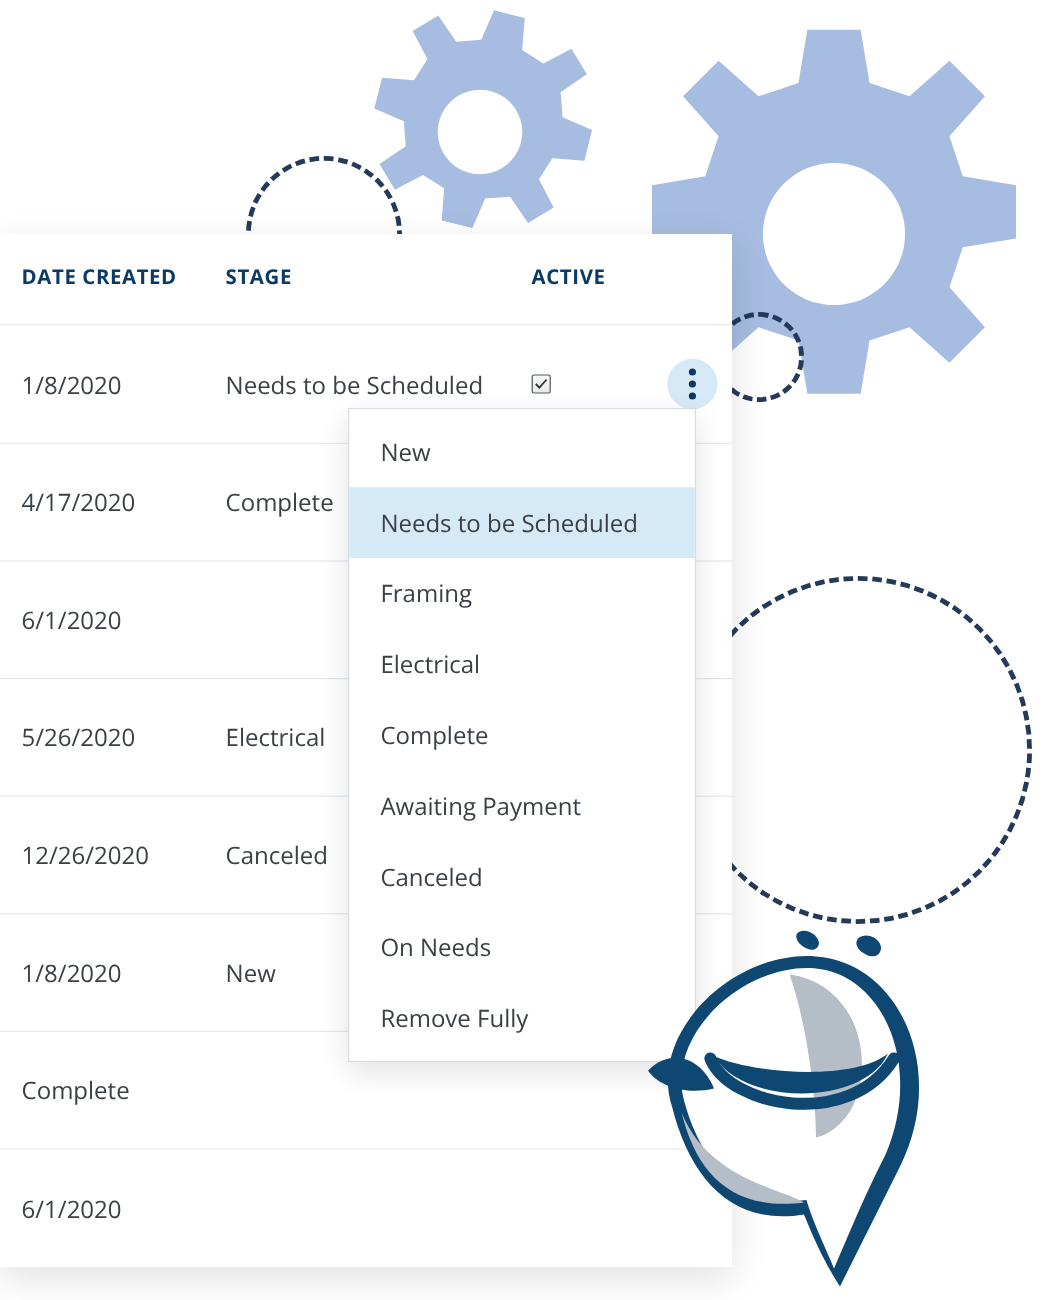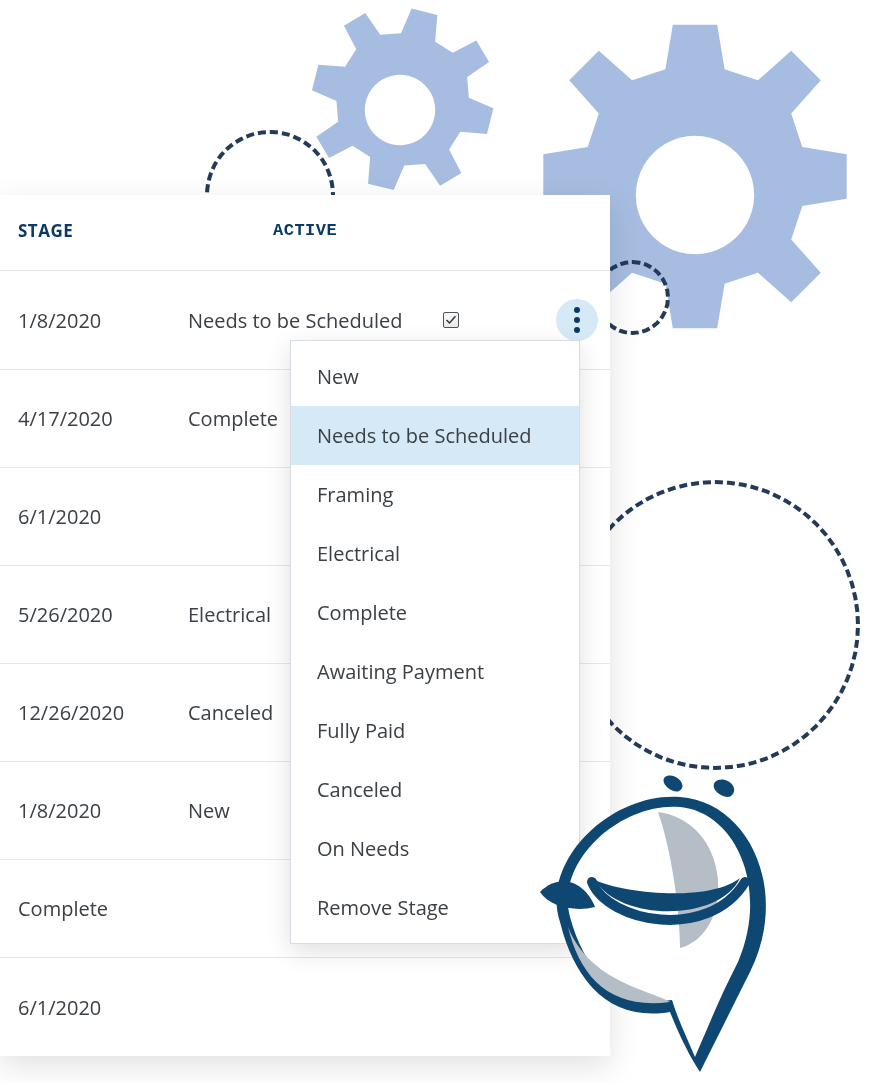--- a/index.html
+++ b/index.html
@@ -39,21 +39,21 @@
   }
   .header-row, .data-row {
     display: flex;
     align-items: center;
     border-bottom: 1px solid #e4e8ec;
   }
   .header-row { padding: 24px 18px 28px 18px; }
   .data-row   { padding: 28px 18px; min-height: 98px; }
   .col-date   { flex: 0 0 170px; }
   .col-stage  { flex: 0 0 255px; padding-right: 20px; }
-  .col-active { flex: 0 0 110px; display:flex; align-items:center;font-family:Liberation Mono, monospace; }
+  .col-active { flex: 0 0 110px; display:flex; align-items:center; }
   .col-action { flex: 0 0 48px;  display:flex; align-items:center; justify-content:center; }
   .th {
     font-weight: 700;
     font-size: 17px;
     letter-spacing: 0.5px;
     color: #0b3a66;
   }
   .td {
     font-size: 20px;
     color: #3a4046;
@@ -115,20 +115,21 @@
 </svg>
 <svg class="gear gear-small" viewBox="0 0 100 100">
   <path d="M50 4l6 0 2 12 9 3 9-8 8 8-8 9 3 9 12 2 0 12-12 2-3 9 8 9-8 8-9-8-9 3-2 12-12 0-2-12-9-3-9 8-8-8 8-9-3-9-12-2 0-12 12-2 3-9-8-9 8-8 9 8 9-3 2-12z M50 34a16 16 0 1 0 0.001 0z"></path>
 </svg>
 <div class="dashed-circle circle-a"></div>
 <div class="dashed-circle circle-b"></div>
 <div class="dashed-circle circle-c"></div>
 
 <div class="card">
   <div class="header-row">
+    <div class="th col-date">DATE CREATED</div>
     <div class="th col-stage">STAGE</div>
     <div class="th col-active">ACTIVE</div>
     <div class="col-action"></div>
   </div>
 
   <div class="data-row">
     <div class="td col-date">1/8/2020</div>
     <div class="td col-stage">Needs to be Scheduled</div>
     <div class="col-active">
       <div class="checkbox">
@@ -191,24 +192,23 @@
   </div>
 </div>
 
 <div class="dropdown">
   <div class="dropdown-item">New</div>
   <div class="dropdown-item selected">Needs to be Scheduled</div>
   <div class="dropdown-item">Framing</div>
   <div class="dropdown-item">Electrical</div>
   <div class="dropdown-item">Complete</div>
   <div class="dropdown-item">Awaiting Payment</div>
-  <div class="dropdown-item">Fully Paid</div>
   <div class="dropdown-item">Canceled</div>
   <div class="dropdown-item">On Needs</div>
-  <div class="dropdown-item">Remove Stage</div>
+  <div class="dropdown-item">Remove Fully</div>
 </div>
 
 <svg class="mascot" viewBox="0 0 260 310">
   <path d="M125 5 c10 -6 24 9 14 14 c-6 3 -20 -8 -14 -14z" fill="#0d4772"></path>
   <path d="M175 10 c10 -8 26 6 16 14 c-6 4 -22 -6 -16 -14z" fill="#0d4772"></path>
   <path d="M20 150 C 0 90 70 20 140 25 C 210 30 250 120 210 200 C 190 240 175 270 160 300 C 150 285 140 265 130 240 C 70 250 35 210 20 150 Z" fill="#0d4772"></path>
   <path d="M30 145 C 15 90 80 30 140 35 C 195 40 230 115 198 190 C 180 225 168 255 155 285 C 148 268 138 248 132 228 C 78 235 45 200 30 145 Z" fill="#ffffff"></path>
   <path d="M118 40 C 150 44 175 70 178 108 C 181 150 158 172 140 176 C 140 140 132 80 118 40 Z" fill="#b5bdc6"></path>
   <path d="M52 110 C 68 150 168 170 205 110" fill="none" stroke="#0d4772" stroke-width="10" stroke-linecap="round"></path>
   <path d="M55 108 C 85 122 170 130 200 106 C 180 150 80 150 55 108 Z" fill="#0d4772"></path>

